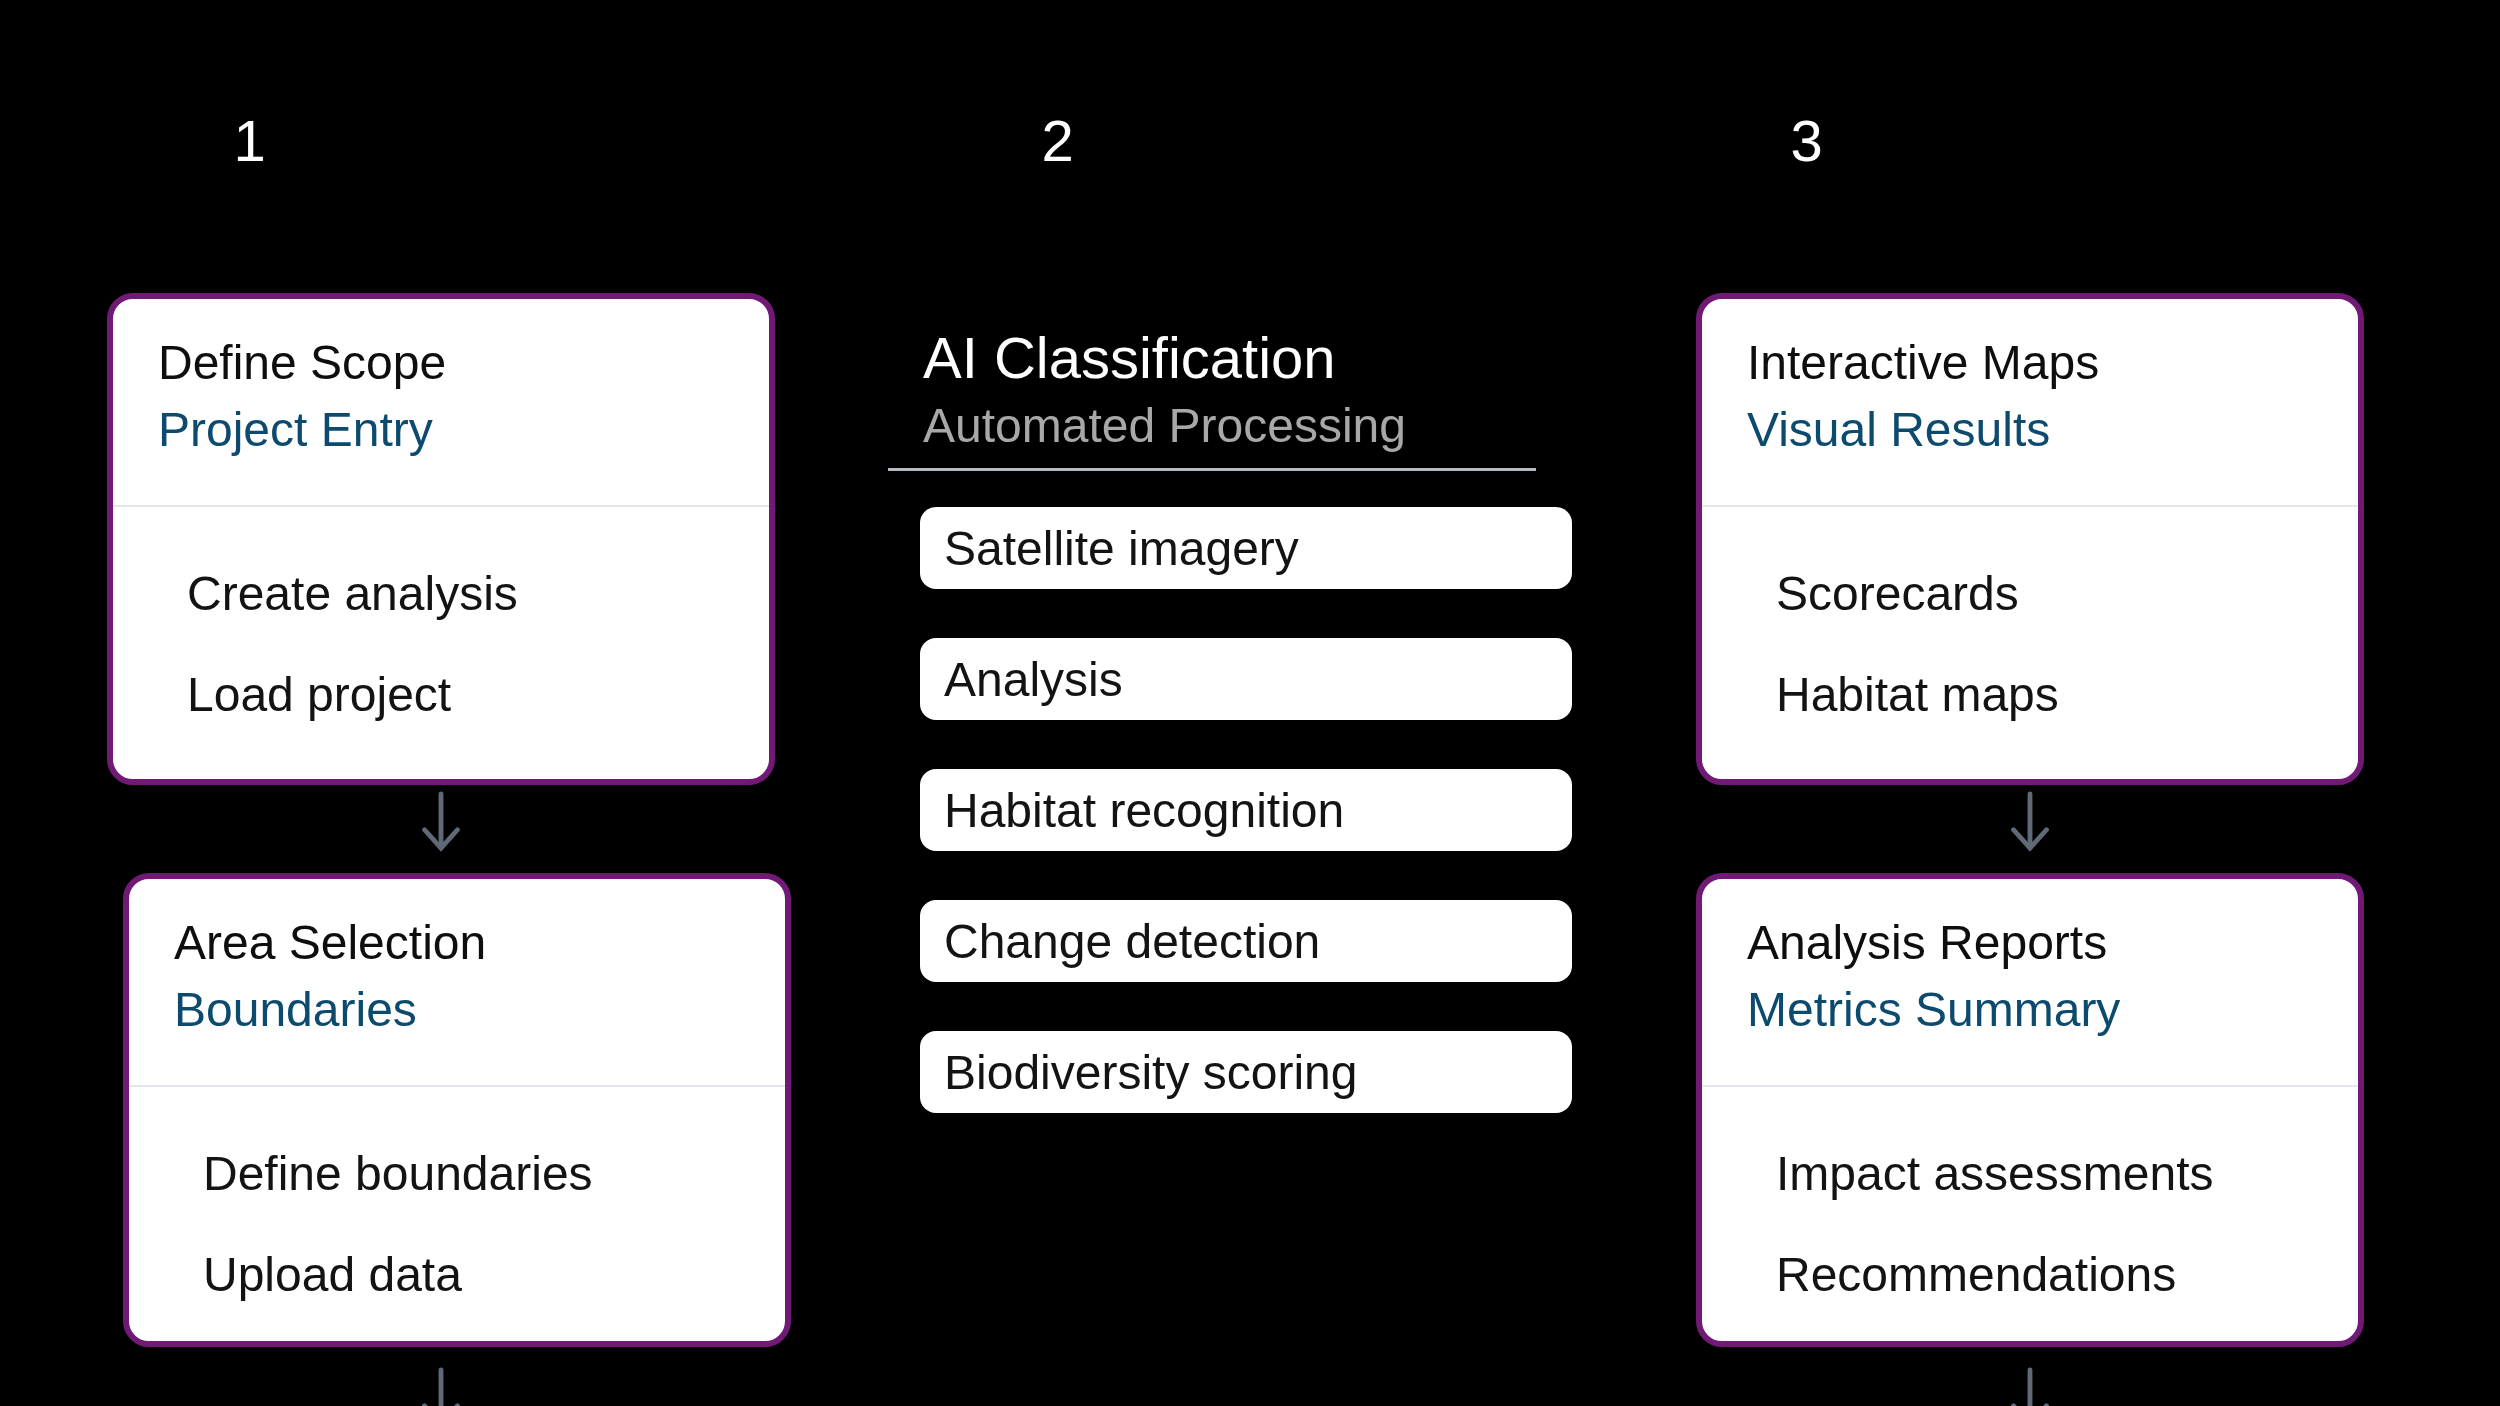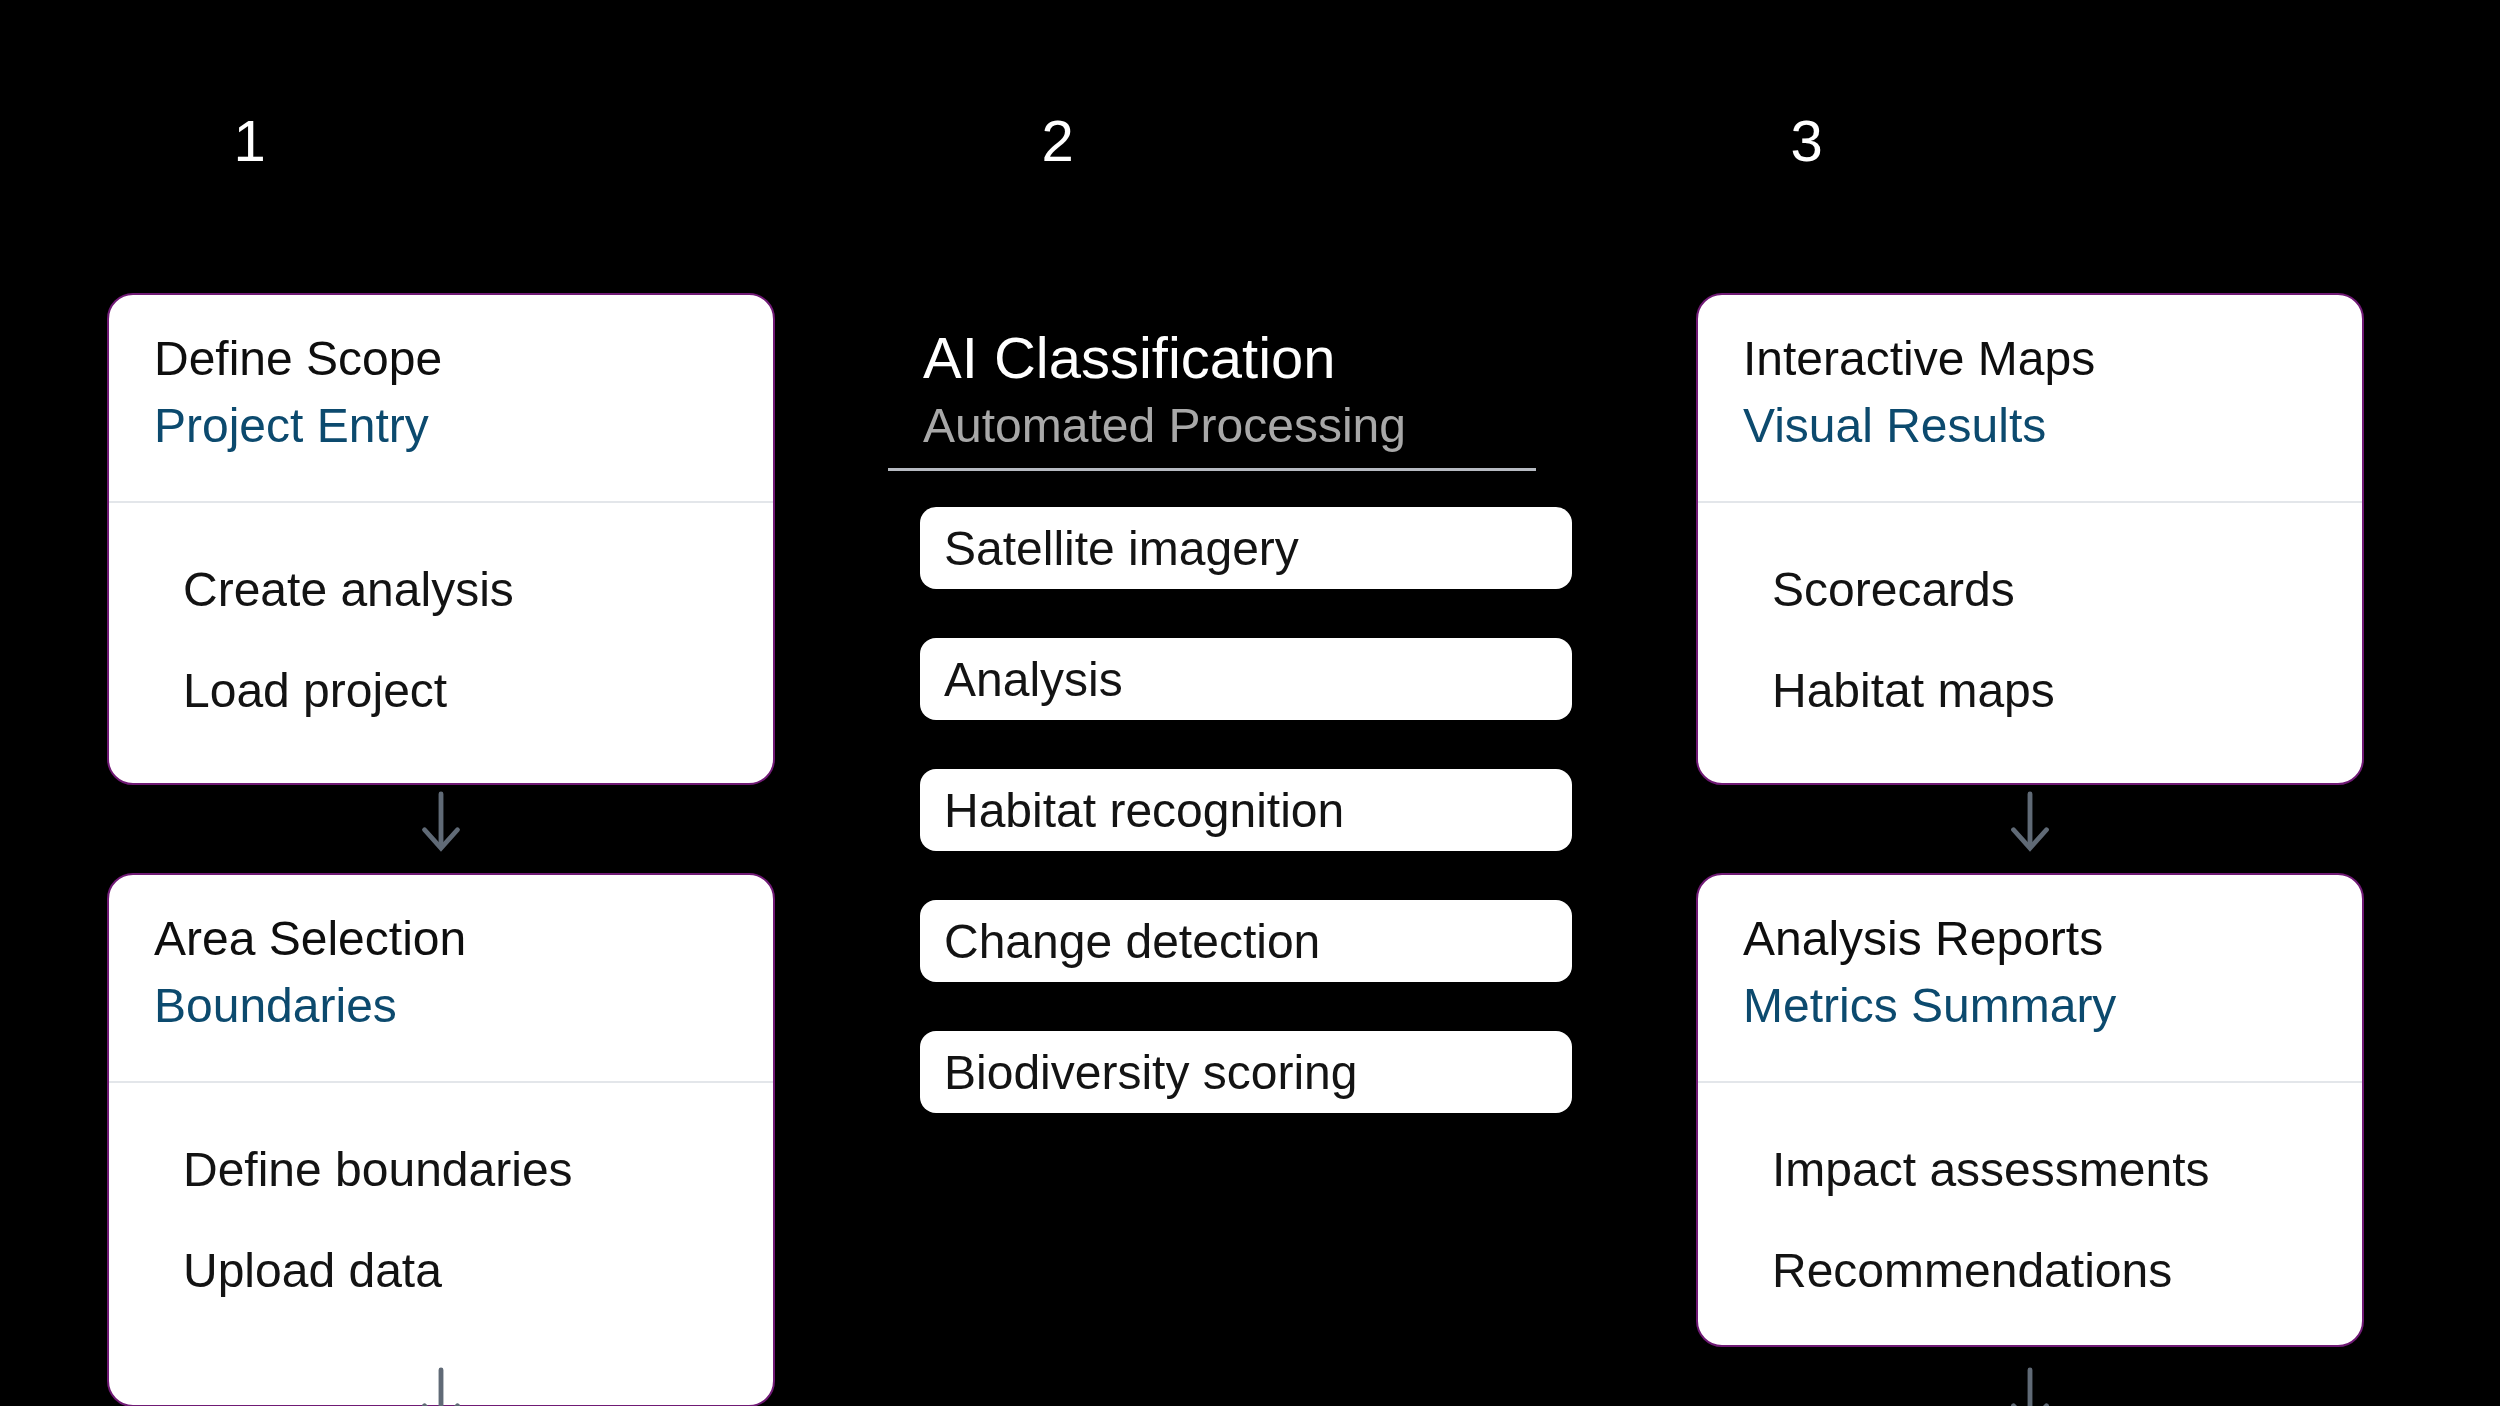--- a/index.html
+++ b/index.html
@@ -22,21 +22,21 @@
     color: #ffffff;
     font-size: 58px;
     font-weight: 400;
     line-height: 1;
     letter-spacing: 0.5px;
   }
   .card {
     position: absolute;
     width: 668px;
     background: #ffffff;
-    border: 2px solid #701a75;
+    border: 6px solid #701a75;
     border-radius: 26px;
     box-sizing: border-box;
   }
   .card-title {
     position: absolute;
     left: 45px;
     top: 33px;
     margin: 0;
     font-size: 48px;
     line-height: 62px;
@@ -156,21 +156,21 @@
     </ul>
   </section>
 
   <div class="arrow" style="left:419px; top:791px">
     <svg viewBox="0 0 44 64" width="44" height="62" fill="none" stroke="currentColor" stroke-width="5" stroke-linecap="round" stroke-linejoin="miter">
       <line x1="22" y1="3" x2="22" y2="57"></line>
       <polyline points="5,40 22,59 39,40"></polyline>
     </svg>
   </div>
 
-  <section class="card" style="left:107px; top:873px; height:534px">
+  <section class="card" style="left:123px; top:873px; height:474px">
     <h3 class="card-title">Area Selection</h3>
     <div class="card-subtitle">Boundaries</div>
     <div class="card-divider"></div>
     <ul class="card-items">
       <li>Define boundaries</li>
       <li>Upload data</li>
     </ul>
   </section>
 
   <div class="arrow" style="left:419px; top:1367px">

